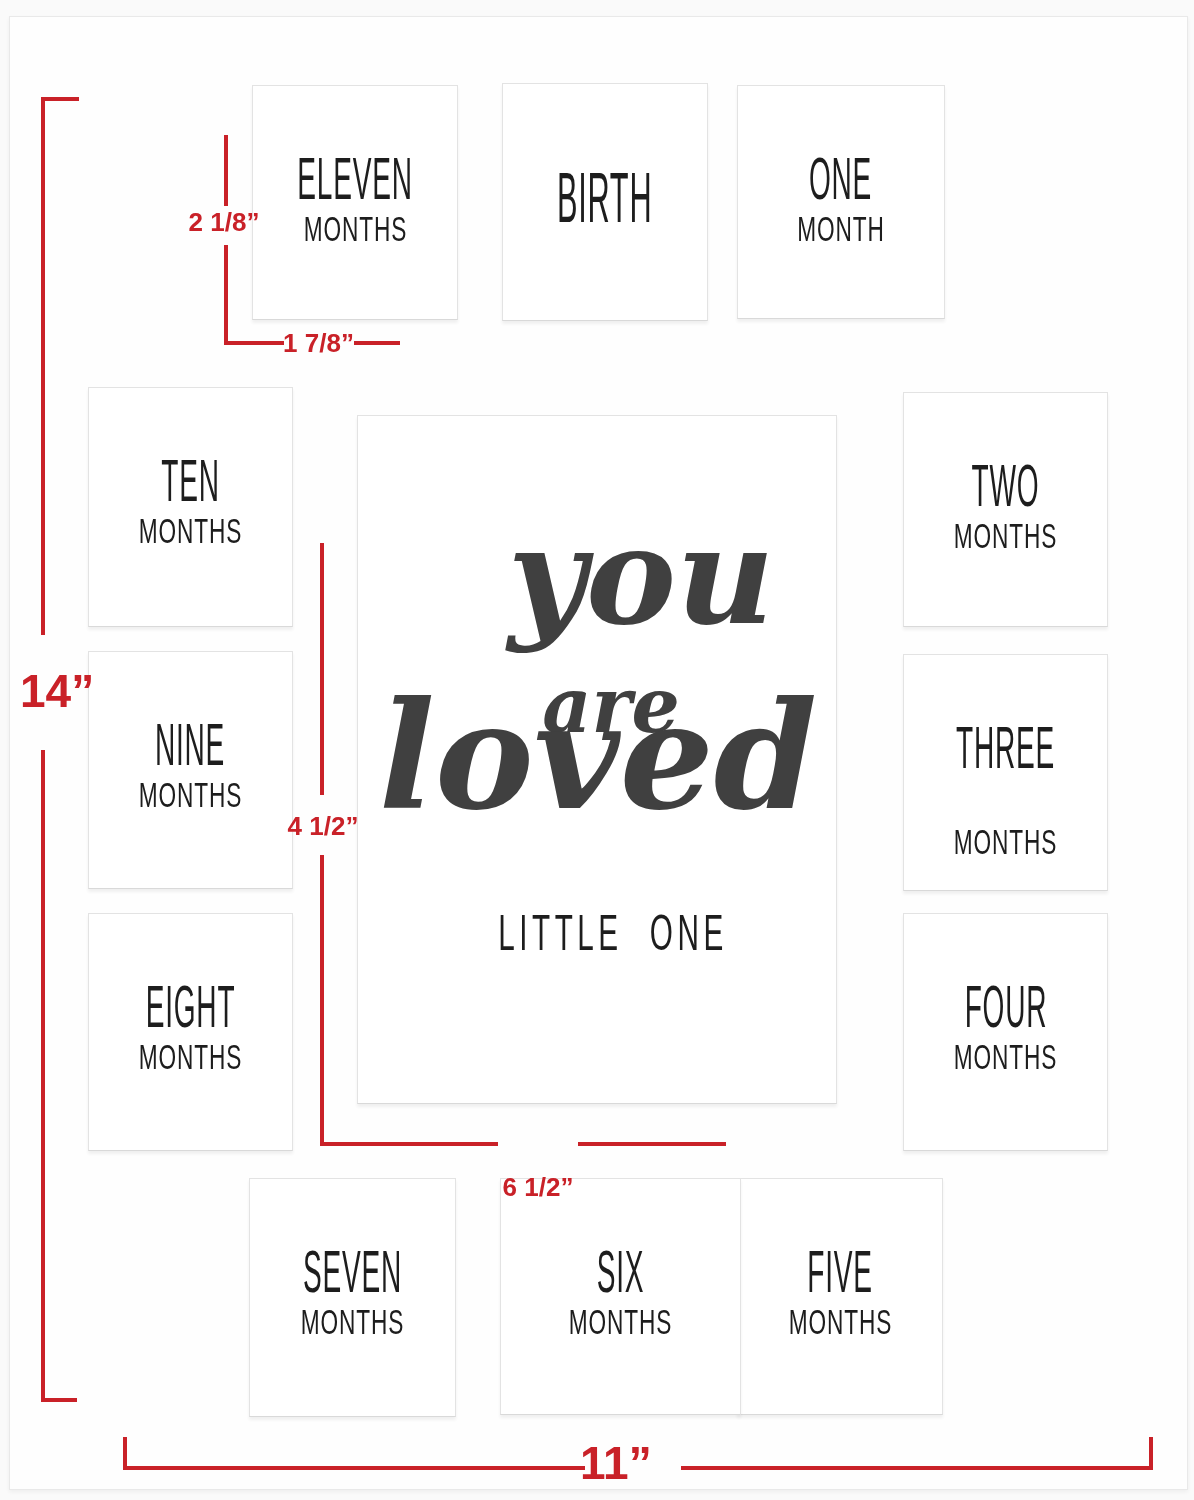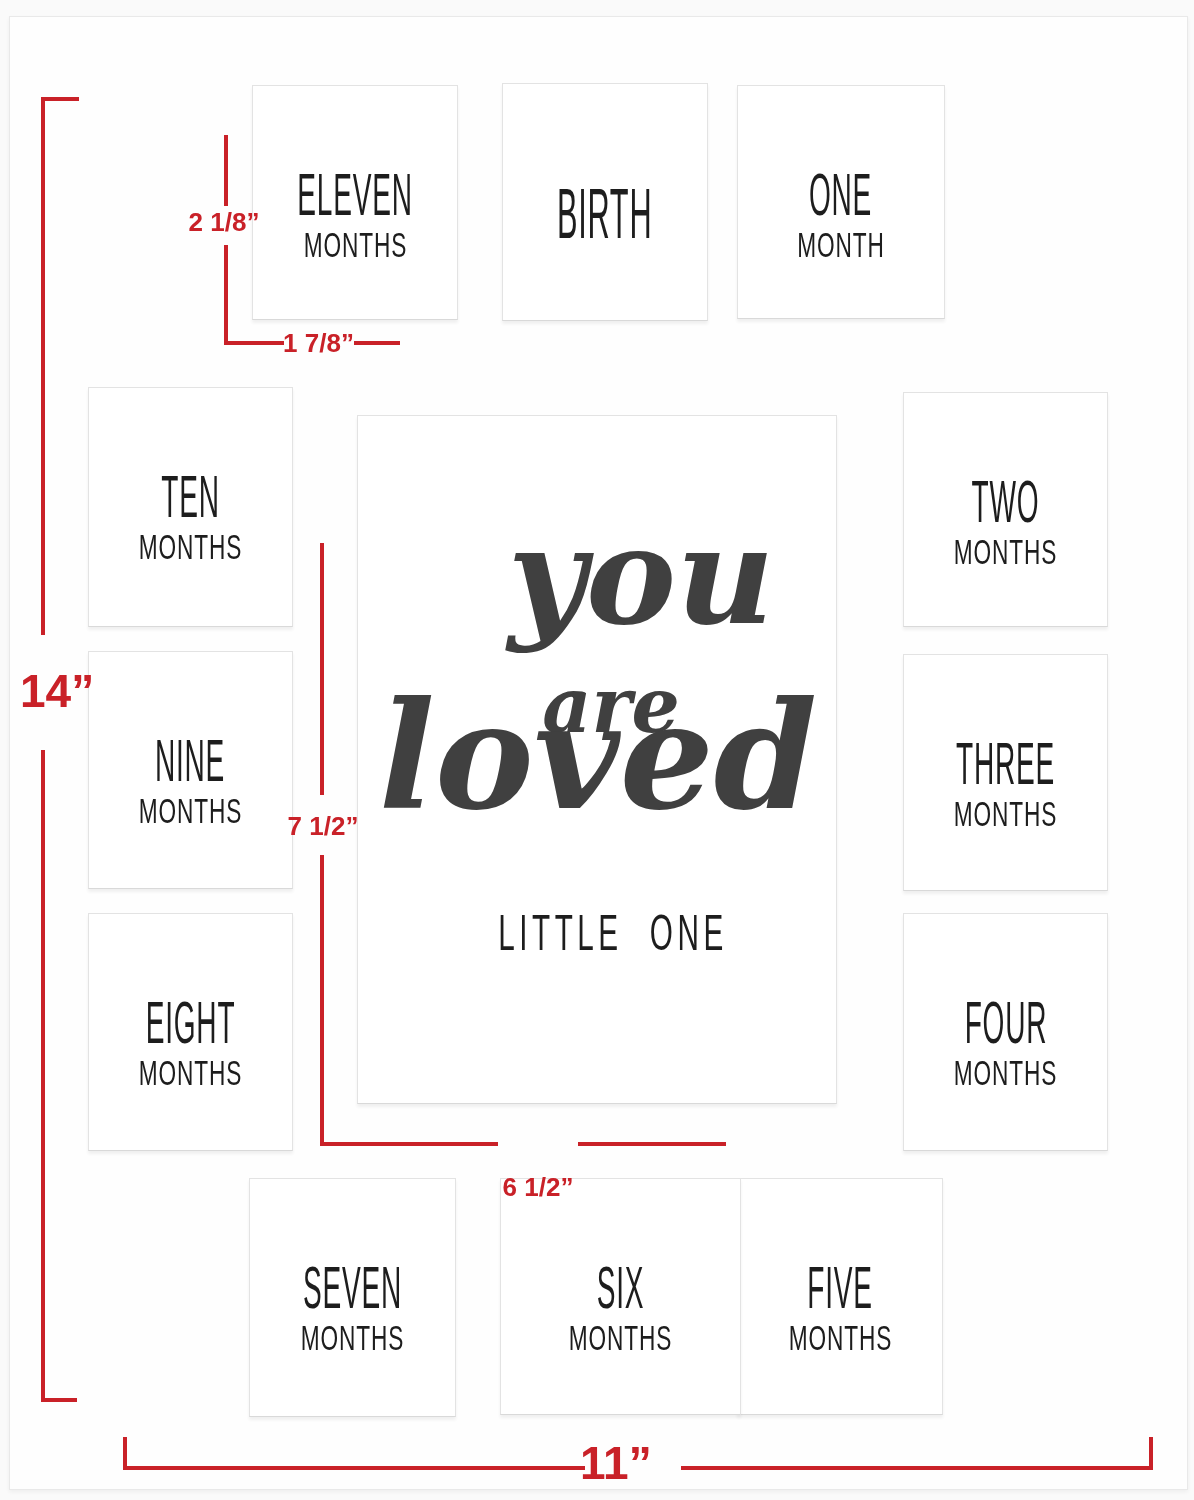--- a/index.html
+++ b/index.html
@@ -12,27 +12,27 @@
     position:absolute; left:9px; top:16px; width:1177px; height:1472px;
     background:#fefefe; border:1px solid #e9e9e9;
     box-shadow:0 2px 4px rgba(0,0,0,.05);
   }
   
   .opening {
     position:absolute; background:#ffffff;
     border:1px solid #e3e3e3; border-bottom-color:#d9d9d9;
     box-shadow:0 3px 3px rgba(0,0,0,.06), inset 0 0 1px rgba(0,0,0,.03);
     display:flex; flex-direction:column; align-items:center;
-    padding-top:80px; box-sizing:border-box; color:#1d1d1d;
+    padding-top:64px; box-sizing:border-box; color:#1d1d1d;
   }
   .slot-eleven { left:252px; top:85px;  width:206px; height:235px; }
   .slot-birth  { left:502px; top:83px;  width:206px; height:238px; }
   .slot-one    { left:737px; top:85px;  width:208px; height:234px; }
   .slot-two    { left:903px; top:392px; width:205px; height:235px; }
-  .slot-three  { left:903px; top:654px; width:205px; height:237px; }
+  .slot-three  { left:903px; top:654px; width:205px; height:237px;gap:44px; }
   .slot-four   { left:903px; top:913px; width:205px; height:238px; }
   .slot-ten    { left:88px;  top:387px; width:205px; height:240px; }
   .slot-nine   { left:88px;  top:651px; width:205px; height:238px; }
   .slot-eight  { left:88px;  top:913px; width:205px; height:238px; }
   .slot-seven  { left:249px; top:1178px; width:207px; height:239px; }
   .slot-six    { left:500px; top:1178px; width:241px; height:237px;align-items:center; }
   .slot-five   { left:737px; top:1178px; width:206px; height:237px; }
   
   .ms-line1 {
     font-size:36px; line-height:1; letter-spacing:1px; font-weight:400;
@@ -170,21 +170,21 @@
 
 <div class="dim-seg" id="dim218-seg-a"></div>
 <div class="dim-label small" id="dim218-label">2 1/8”</div>
 <div class="dim-seg" id="dim218-seg-b"></div>
 
 <div class="dim-seg" id="dim178-seg-a"></div>
 <div class="dim-label small" id="dim178-label">1 7/8”</div>
 <div class="dim-seg" id="dim178-seg-b"></div>
 
 <div class="dim-seg" id="dim412-seg-a"></div>
-<div class="dim-label small" id="dim412-label">7 1/2”</div>
+<div class="dim-label small" id="dim412-label">4 1/2”</div>
 <div class="dim-seg" id="dim412-seg-b"></div>
 
 <div class="dim-seg" id="dim612-seg-a"></div>
 <div class="dim-label small" id="dim612-label">6 1/2”</div>
 <div class="dim-seg" id="dim612-seg-b"></div>
 
 <div class="dim-seg" id="dim11-tick-left"></div>
 <div class="dim-seg" id="dim11-seg-a"></div>
 <div class="dim-label big" id="dim11-label">11”</div>
 <div class="dim-seg" id="dim11-seg-b"></div>

